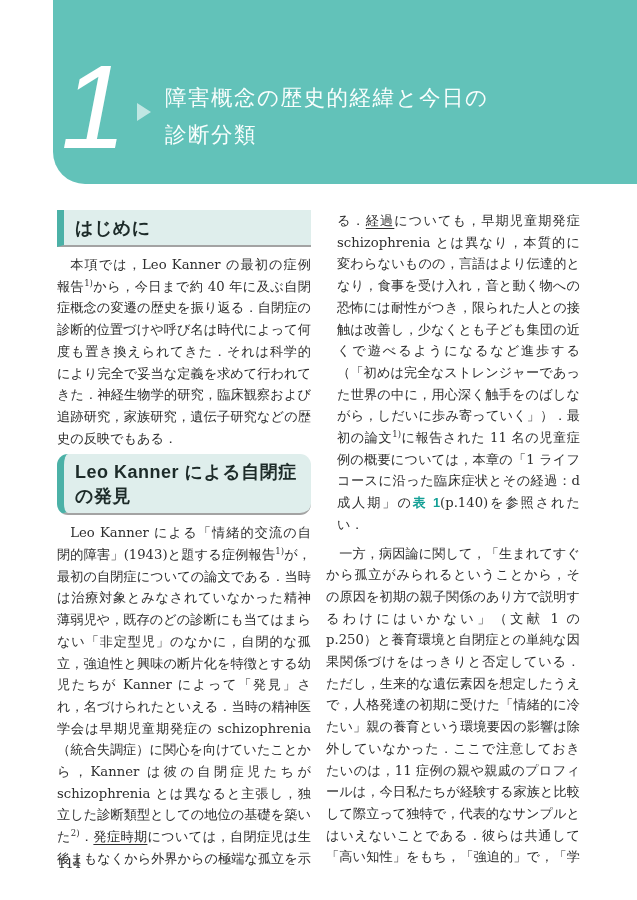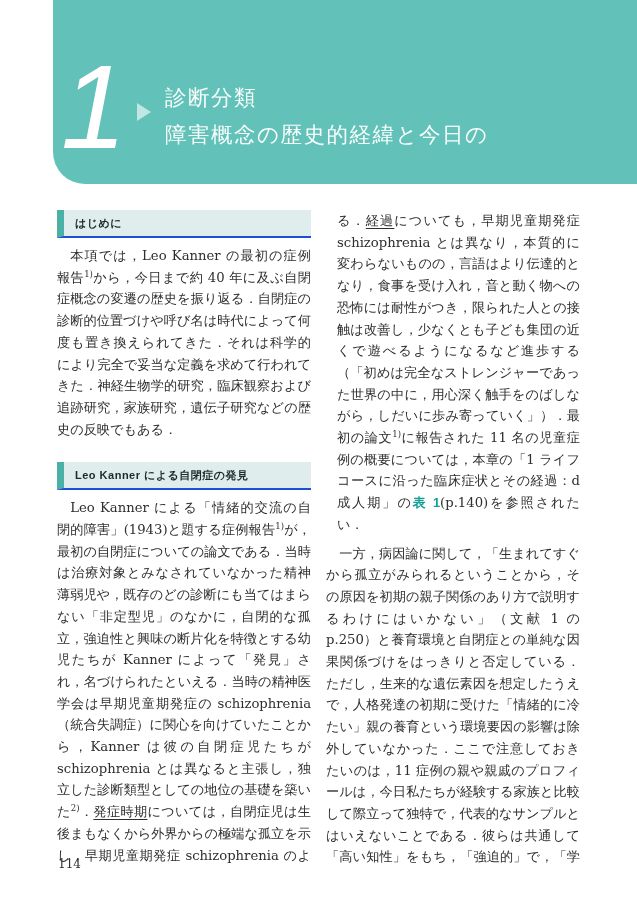--- a/index.html
+++ b/index.html
@@ -59,29 +59,29 @@
     position:absolute;top:210px;left:57px;
     width:523px;height:656px;
     display:flex;gap:15px;
     overflow:hidden;
   }
   .col{width:254px;flex:0 0 254px;}
 
   .section-heading{
     background:#dfeeec;
     border-left:7px solid #4bb1a7;
-    border-bottom:2px solid #1d4ed8;
+    border-bottom:2px solid #a3a3a3;
     padding:6px 10px 5px 11px;
     font-family:"Liberation Sans","DejaVu Sans",sans-serif;
-    font-size:11px;font-weight:bold;
+    font-size:18px;font-weight:bold;
     color:#1d2b29;
     letter-spacing:0.5px;
     box-sizing:border-box;
   }
-  .heading-gap{margin-top:22px;}
+  .heading-gap{margin-top:5px;border-radius:11px;}
 
   .para{
     font-size:13.2px;
     line-height:21.7px;
     text-align:justify;
     margin:7px 0 0 0;
     color:#2e2e2e;
   }
   .para.indent{text-indent:1em;}
   .para.no-top{margin-top:0;margin-left:11px;}
@@ -102,22 +102,22 @@
 </style>
 </head>
 <body>
 
 <div class="page">
 
   <div class="teal-banner">
     <div class="unit-number">1</div>
     <div class="title-arrow"></div>
     <div class="banner-title">
+      <div>障害概念の歴史的経緯と今日の</div>
       <div>診断分類</div>
-      <div>障害概念の歴史的経緯と今日の</div>
     </div>
   </div>
 
   <div class="content">
 
     <div class="col">
       <div class="section-heading">はじめに</div>
       <p class="para indent"><span>本項では，Leo Kanner の最初の症例報告</span><sup>1)</sup><span>から，今日まで約 40 年に及ぶ自閉症概念の変遷の歴史を振り返る．自閉症の診断的位置づけや呼び名は時代によって何度も置き換えられてきた．それは科学的により完全で妥当な定義を求めて行われてきた．神経生物学的研究，臨床観察および追跡研究，家族研究，遺伝子研究などの歴史の反映でもある．</span></p>
       <div class="section-heading heading-gap">Leo Kanner による自閉症の発見</div>
       <p class="para indent"><span>Leo Kanner による「情緒的交流の自閉的障害」(1943)と題する症例報告</span><sup>1)</sup><span>が，最初の自閉症についての論文である．当時は治療対象とみなされていなかった精神薄弱児や，既存のどの診断にも当てはまらない「非定型児」のなかに，自閉的な孤立，強迫性と興味の断片化を特徴とする幼児たちが Kanner によって「発見」され，名づけられたといえる．当時の精神医学会は早期児童期発症の schizophrenia（統合失調症）に関心を向けていたことから，Kanner は彼の自閉症児たちが schizophrenia とは異なると主張し，独立した診断類型としての地位の基礎を築いた</span><sup>2)</sup><span>．</span><span class="run-u">発症時期</span><span>については，自閉症児は生後まもなくから外界からの極端な孤立を示し，早期児童期発症 schizophrenia のように発症前に正常発達の時期がない．自閉症の</span></p>

